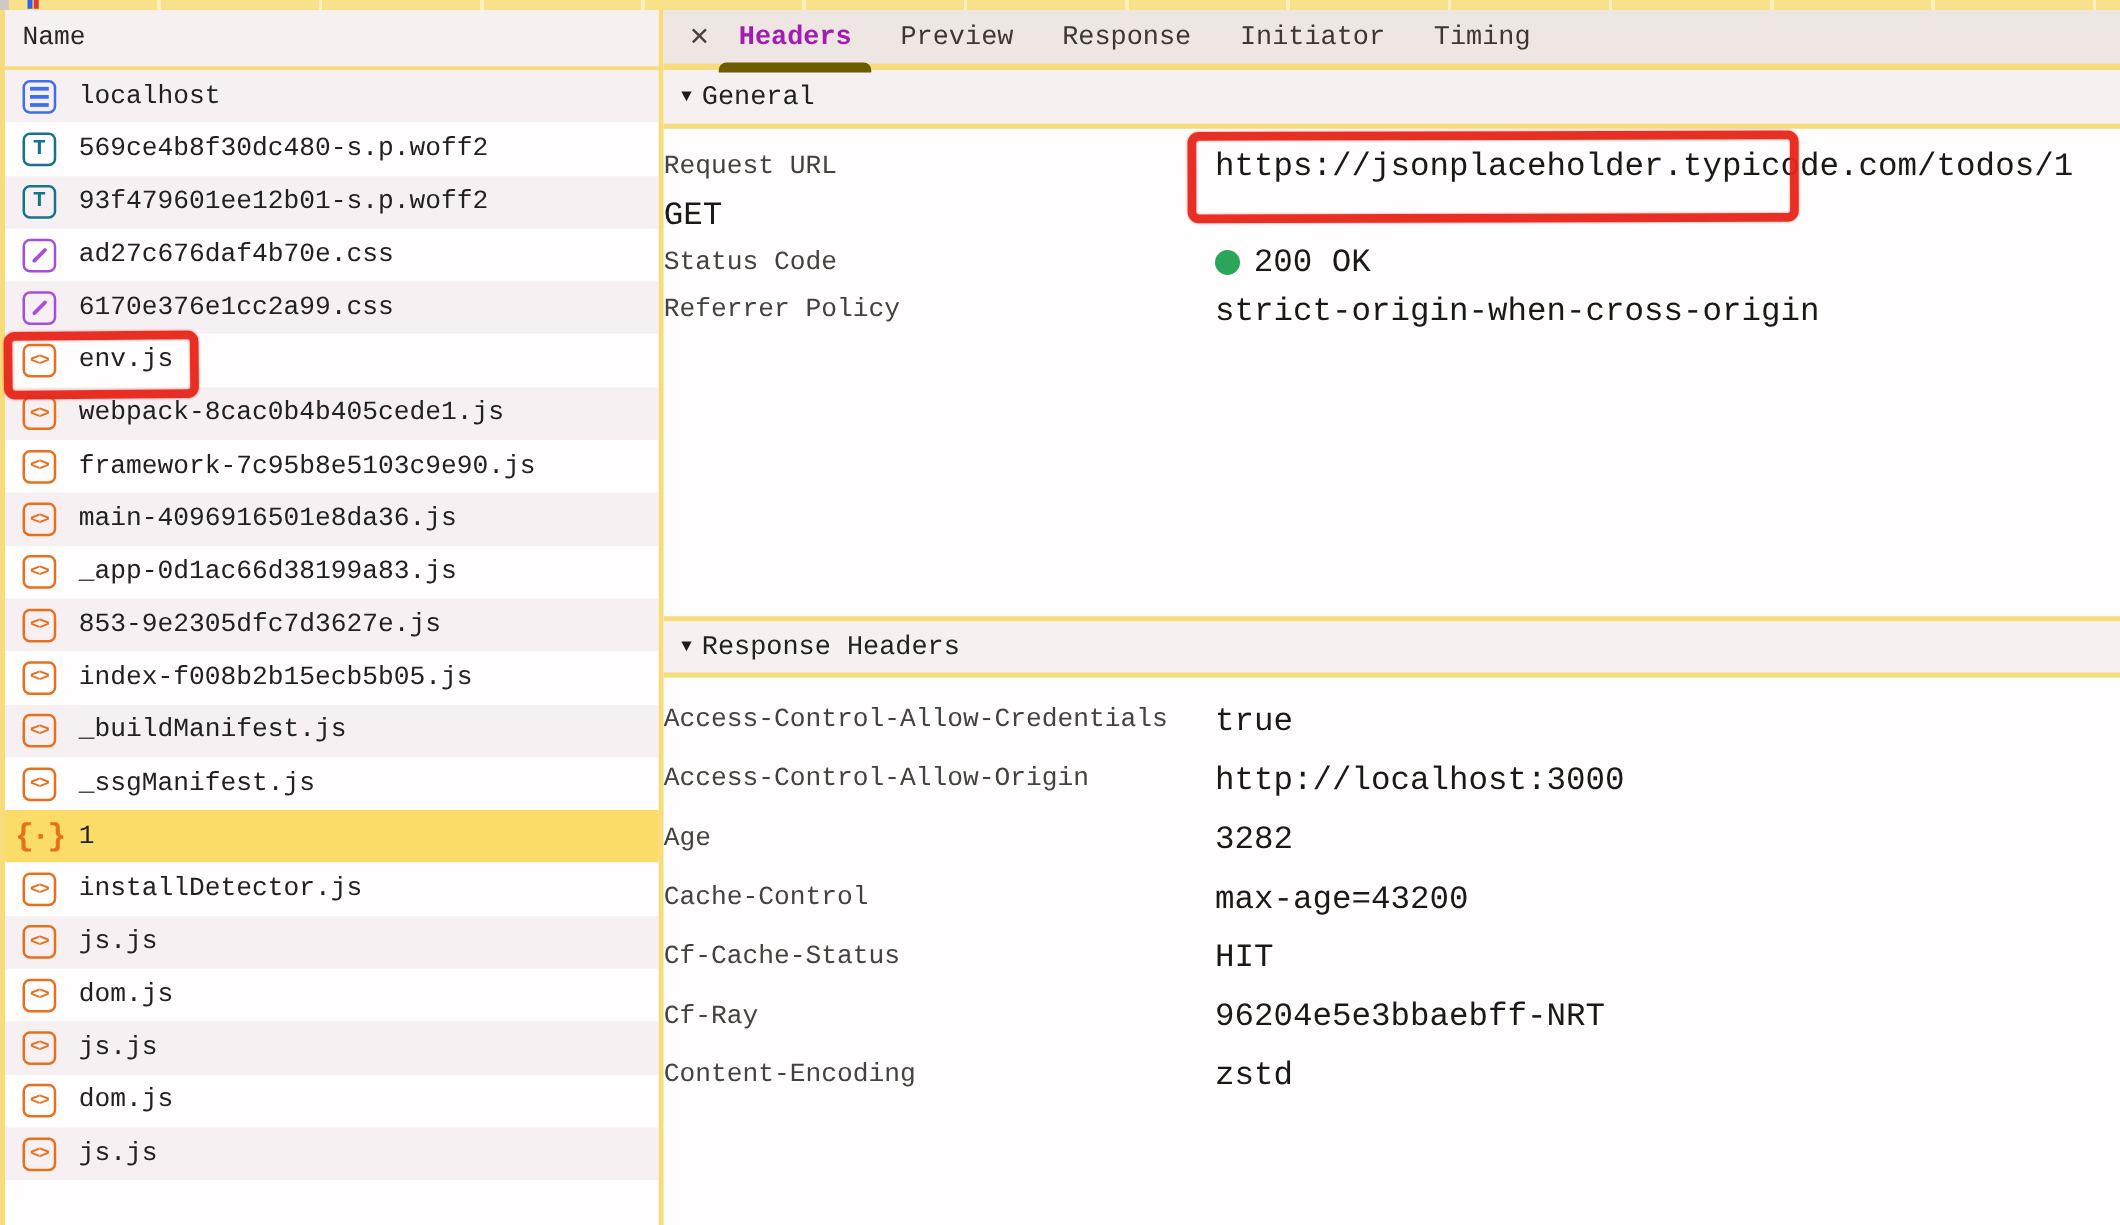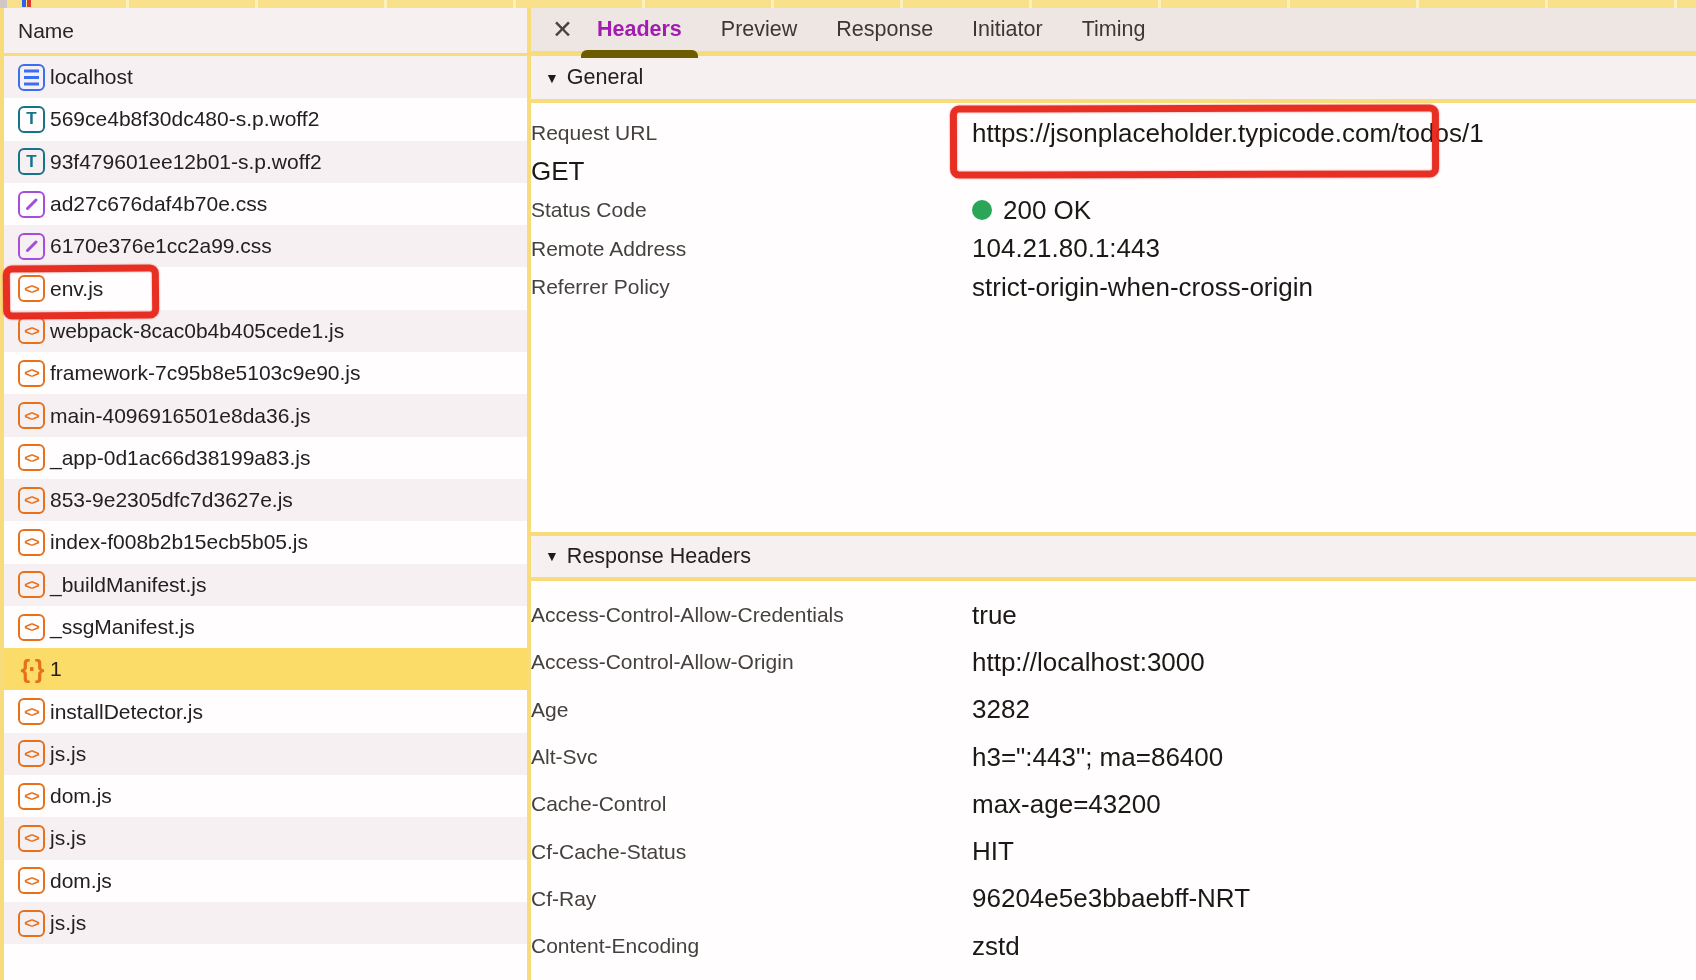--- a/index.html
+++ b/index.html
@@ -1,19 +1,19 @@
 <!DOCTYPE html>
 <html><head>
 <meta charset="utf-8">
 <style>
   html,body{margin:0;padding:0;background:#fffdfe;}
   *{box-sizing:border-box;}
   .screen{
     position:relative;width:1696px;height:980px;overflow:hidden;
-    font-family:Liberation Sans, sans-serif;
+    font-family:Liberation Mono, monospace;
     background:#fffdfe;color:#232120;
   }
   
   .overview{
     position:absolute;left:0;top:0;width:1696px;height:8px;
     background:repeating-linear-gradient(90deg,#f9e18c 0px,#f9e18c 126px,#fdf0ba 126px,#fdf0ba 129px);
   }
   .ov-chip{position:absolute;left:0;top:0;width:7px;height:8px;background:#cfc8c5;}
   .ov-mark-blue{position:absolute;left:22px;top:0;width:4px;height:7px;background:#2f63e7;}
   .ov-mark-red{position:absolute;left:27px;top:0;width:4px;height:7px;background:#e03a30;}
@@ -22,21 +22,21 @@
   .left-panel{width:523px;flex:0 0 523px;background:#fffdfe;}
   .divider{width:4px;flex:0 0 4px;background:#f8dc7c;}
   .right-panel{flex:1;background:#fffdfe;min-width:0;}
   
   .name-header{
     height:48px;background:#f6f1f0;border-bottom:3px solid #f8dc7c;
     display:flex;align-items:center;padding-left:14px;
     font-size:21px;color:#2a2624;
   }
   .lrow{
-    height:42.3px;display:flex;align-items:center;gap:5px;
+    height:42.3px;display:flex;align-items:center;gap:18px;
     padding-left:14px;font-size:21px;color:#232120;white-space:nowrap;
   }
   .lrow:nth-child(odd){background:#f6f0f3;}
   .lrow:nth-child(even){background:#fffdfe;}
   .lrow.selected{background:#fbdc69;}
   
   .fi{
     width:27px;height:27px;flex:0 0 27px;border-radius:6px;border:2.5px solid;
     display:flex;align-items:center;justify-content:center;font-weight:700;
   }
@@ -262,24 +262,20 @@
           <span class="kvalue">GET</span>
         </div>
         <div class="krow gen">
           <span class="klabel">Status Code</span>
           <span class="kvalue">
               <span class="status-dot"></span>
               <span>200 OK</span>
             </span>
         </div>
         <div class="krow gen">
-          <span class="klabel">Remote Address</span>
-          <span class="kvalue">104.21.80.1:443</span>
-        </div>
-        <div class="krow gen">
           <span class="klabel">Referrer Policy</span>
           <span class="kvalue">strict-origin-when-cross-origin</span>
         </div>
       </div>
 
       <div class="sec-header rh">
         <span class="tri">▼</span>
         <span>Response Headers</span>
       </div>
 
@@ -290,24 +286,20 @@
         </div>
         <div class="krow rh">
           <span class="klabel">Access-Control-Allow-Origin</span>
           <span class="kvalue">http://localhost:3000</span>
         </div>
         <div class="krow rh">
           <span class="klabel">Age</span>
           <span class="kvalue">3282</span>
         </div>
         <div class="krow rh">
-          <span class="klabel">Alt-Svc</span>
-          <span class="kvalue">h3=":443"; ma=86400</span>
-        </div>
-        <div class="krow rh">
           <span class="klabel">Cache-Control</span>
           <span class="kvalue">max-age=43200</span>
         </div>
         <div class="krow rh">
           <span class="klabel">Cf-Cache-Status</span>
           <span class="kvalue">HIT</span>
         </div>
         <div class="krow rh">
           <span class="klabel">Cf-Ray</span>
           <span class="kvalue">96204e5e3bbaebff-NRT</span>

